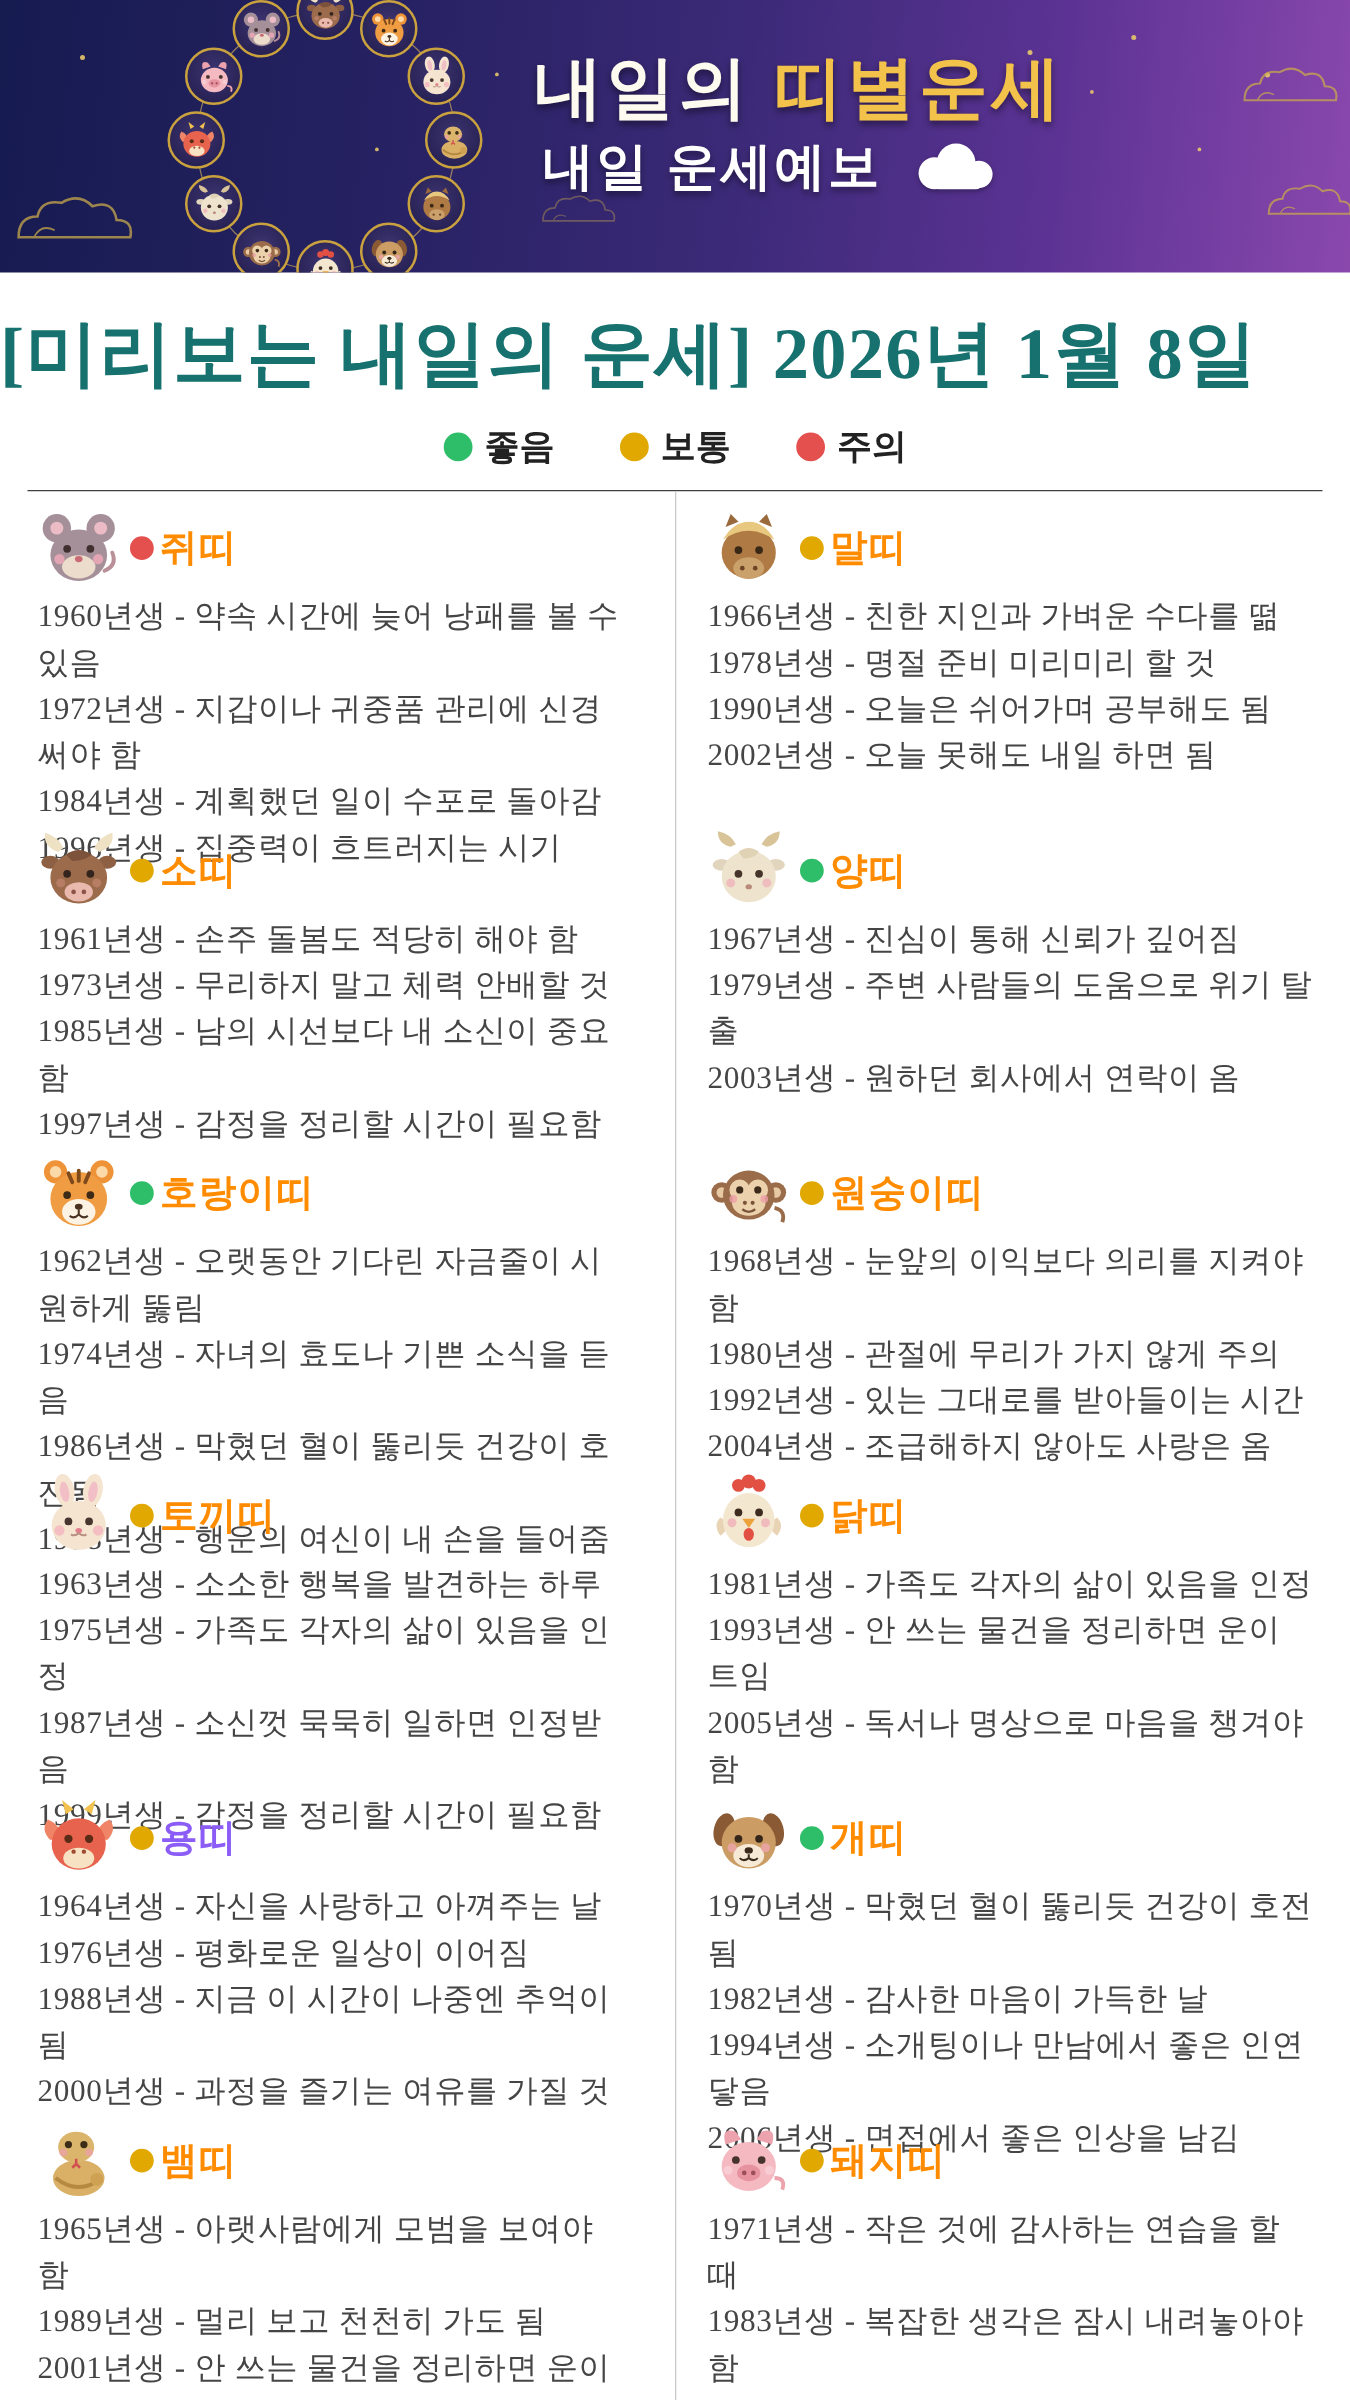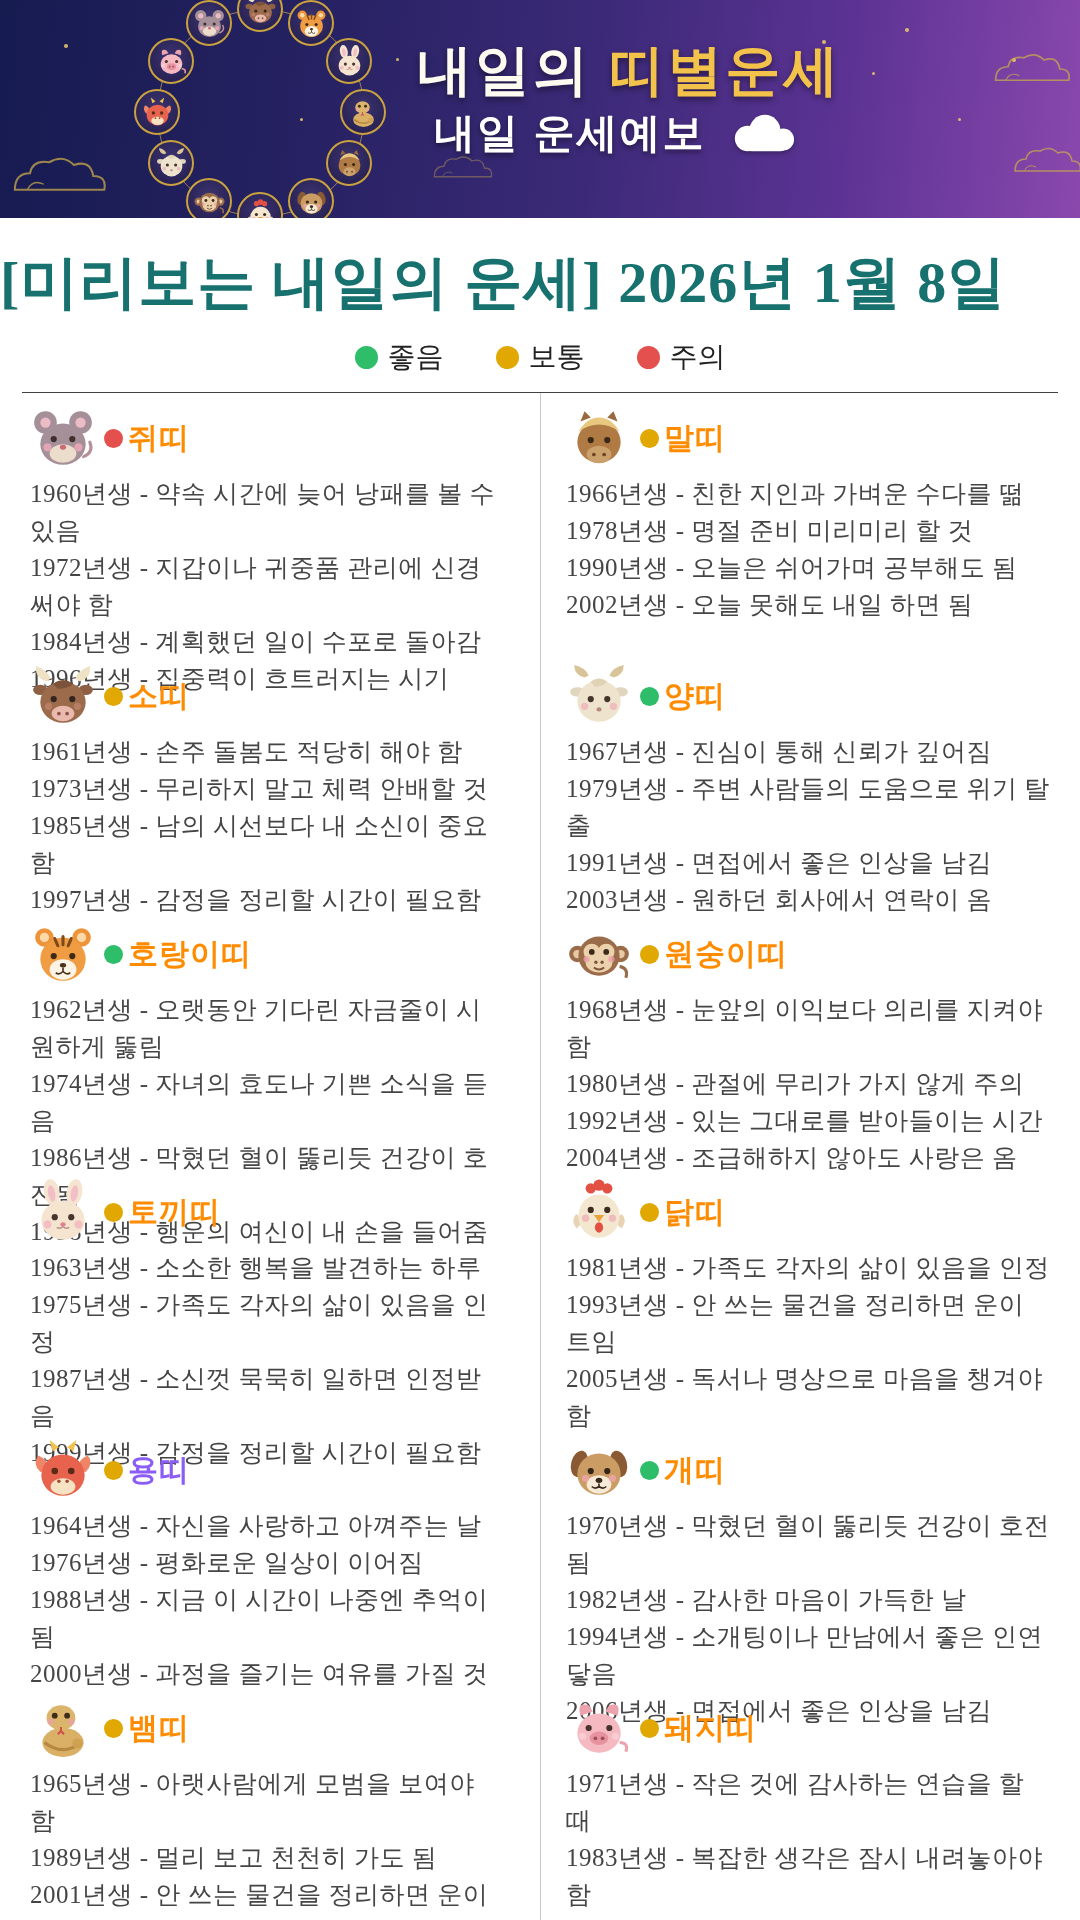--- a/index.html
+++ b/index.html
@@ -7,36 +7,36 @@
 
   
   .banner{position:relative;height:218px;overflow:hidden;
     background:linear-gradient(96deg,#161b50 0%,#272263 30%,#3c2a78 55%,#5c3394 78%,#8a48ad 100%);}
   .ring-line{position:absolute;left:157px;top:9px;width:206px;height:206px;border-radius:50%;
     border:1.5px solid rgba(210,175,90,.65);}
   .ring-item{position:absolute;width:46px;height:46px;border-radius:50%;
     background:radial-gradient(circle at 50% 40%,#3d3570,#201b4c);
     border:2px solid #c9a23f;display:flex;align-items:center;justify-content:center;box-sizing:border-box;}
   .ring-item svg{width:33px;height:33px;}
-  .banner-title{position:absolute;left:417px;top:34px;font-family:"Liberation Sans","DejaVu Sans",sans-serif;
+  .banner-title{position:absolute;left:427px;top:34px;font-family:"Liberation Sans","DejaVu Sans",sans-serif;
     font-weight:bold;font-size:55px;letter-spacing:3px;text-shadow:0 3px 6px rgba(0,0,0,.45);white-space:nowrap;}
   .banner-title .t1{color:#fdfaef;}
   .banner-title .t2{color:#f3c24a;}
   .banner-sub{position:absolute;left:434px;top:106px;display:flex;align-items:center;gap:18px;
     font-family:"Liberation Sans","DejaVu Sans",sans-serif;font-weight:bold;font-size:41px;color:#ffffff;
     letter-spacing:2px;text-shadow:0 3px 5px rgba(0,0,0,.4);}
   .banner-sub svg{width:82px;height:46px;filter:drop-shadow(0 2px 2px rgba(0,0,0,.3));}
   .star{position:absolute;border-radius:50%;background:#e8c66d;opacity:.9;}
   .deco{position:absolute;opacity:.75;}
   .deco svg{width:100%;height:100%;}
 
   
   .page-heading{margin:26px 0 0;text-align:left;font-size:58px;font-weight:bold;letter-spacing:1px;}
   .legend{margin-top:16px;display:flex;justify-content:center;gap:52px;align-items:center;}
-  .legend-item{display:flex;align-items:center;gap:10px;font-size:28px;color:#222222;}
+  .legend-item{display:flex;align-items:center;gap:10px;font-size:28px;color:#222222;font-weight:bold;}
   .ldot{width:23px;height:23px;border-radius:50%;display:inline-block;}
 
   
   .content{margin:16px 22px 0;border-top:1px solid #404040;position:relative;display:flex;}
   .content::before{content:"";position:absolute;left:50%;top:0;bottom:0;width:1px;background:#c8c8c8;}
   .col{width:50%;box-sizing:border-box;}
   .col-left{padding:0 36px 0 8px;}
   .col-right{padding:0 6px 0 26px;}
   .section{height:258px;padding-top:12px;box-sizing:border-box;}
   .sec-head{display:flex;align-items:center;margin-bottom:4px;}
@@ -436,21 +436,20 @@
     <div class="section">
       <div class="sec-head">
         <svg class="animal">
             <use href="#ic-goat"></use>
           </svg>
         <span class="dot" style="background: rgb(46, 189, 104);"></span>
         <span class="sec-title" style="color: rgb(255, 140, 0);">양띠</span>
       </div>
       <p class="line">1967년생 - 진심이 통해 신뢰가 깊어짐</p>
       <p class="line">1979년생 - 주변 사람들의 도움으로 위기 탈출</p>
-      <p class="line">1991년생 - 면접에서 좋은 인상을 남김</p>
       <p class="line">2003년생 - 원하던 회사에서 연락이 옴</p>
     </div>
 
     <div class="section">
       <div class="sec-head">
         <svg class="animal">
             <use href="#ic-monkey"></use>
           </svg>
         <span class="dot" style="background: rgb(224, 168, 0);"></span>
         <span class="sec-title" style="color: rgb(255, 140, 0);">원숭이띠</span>

